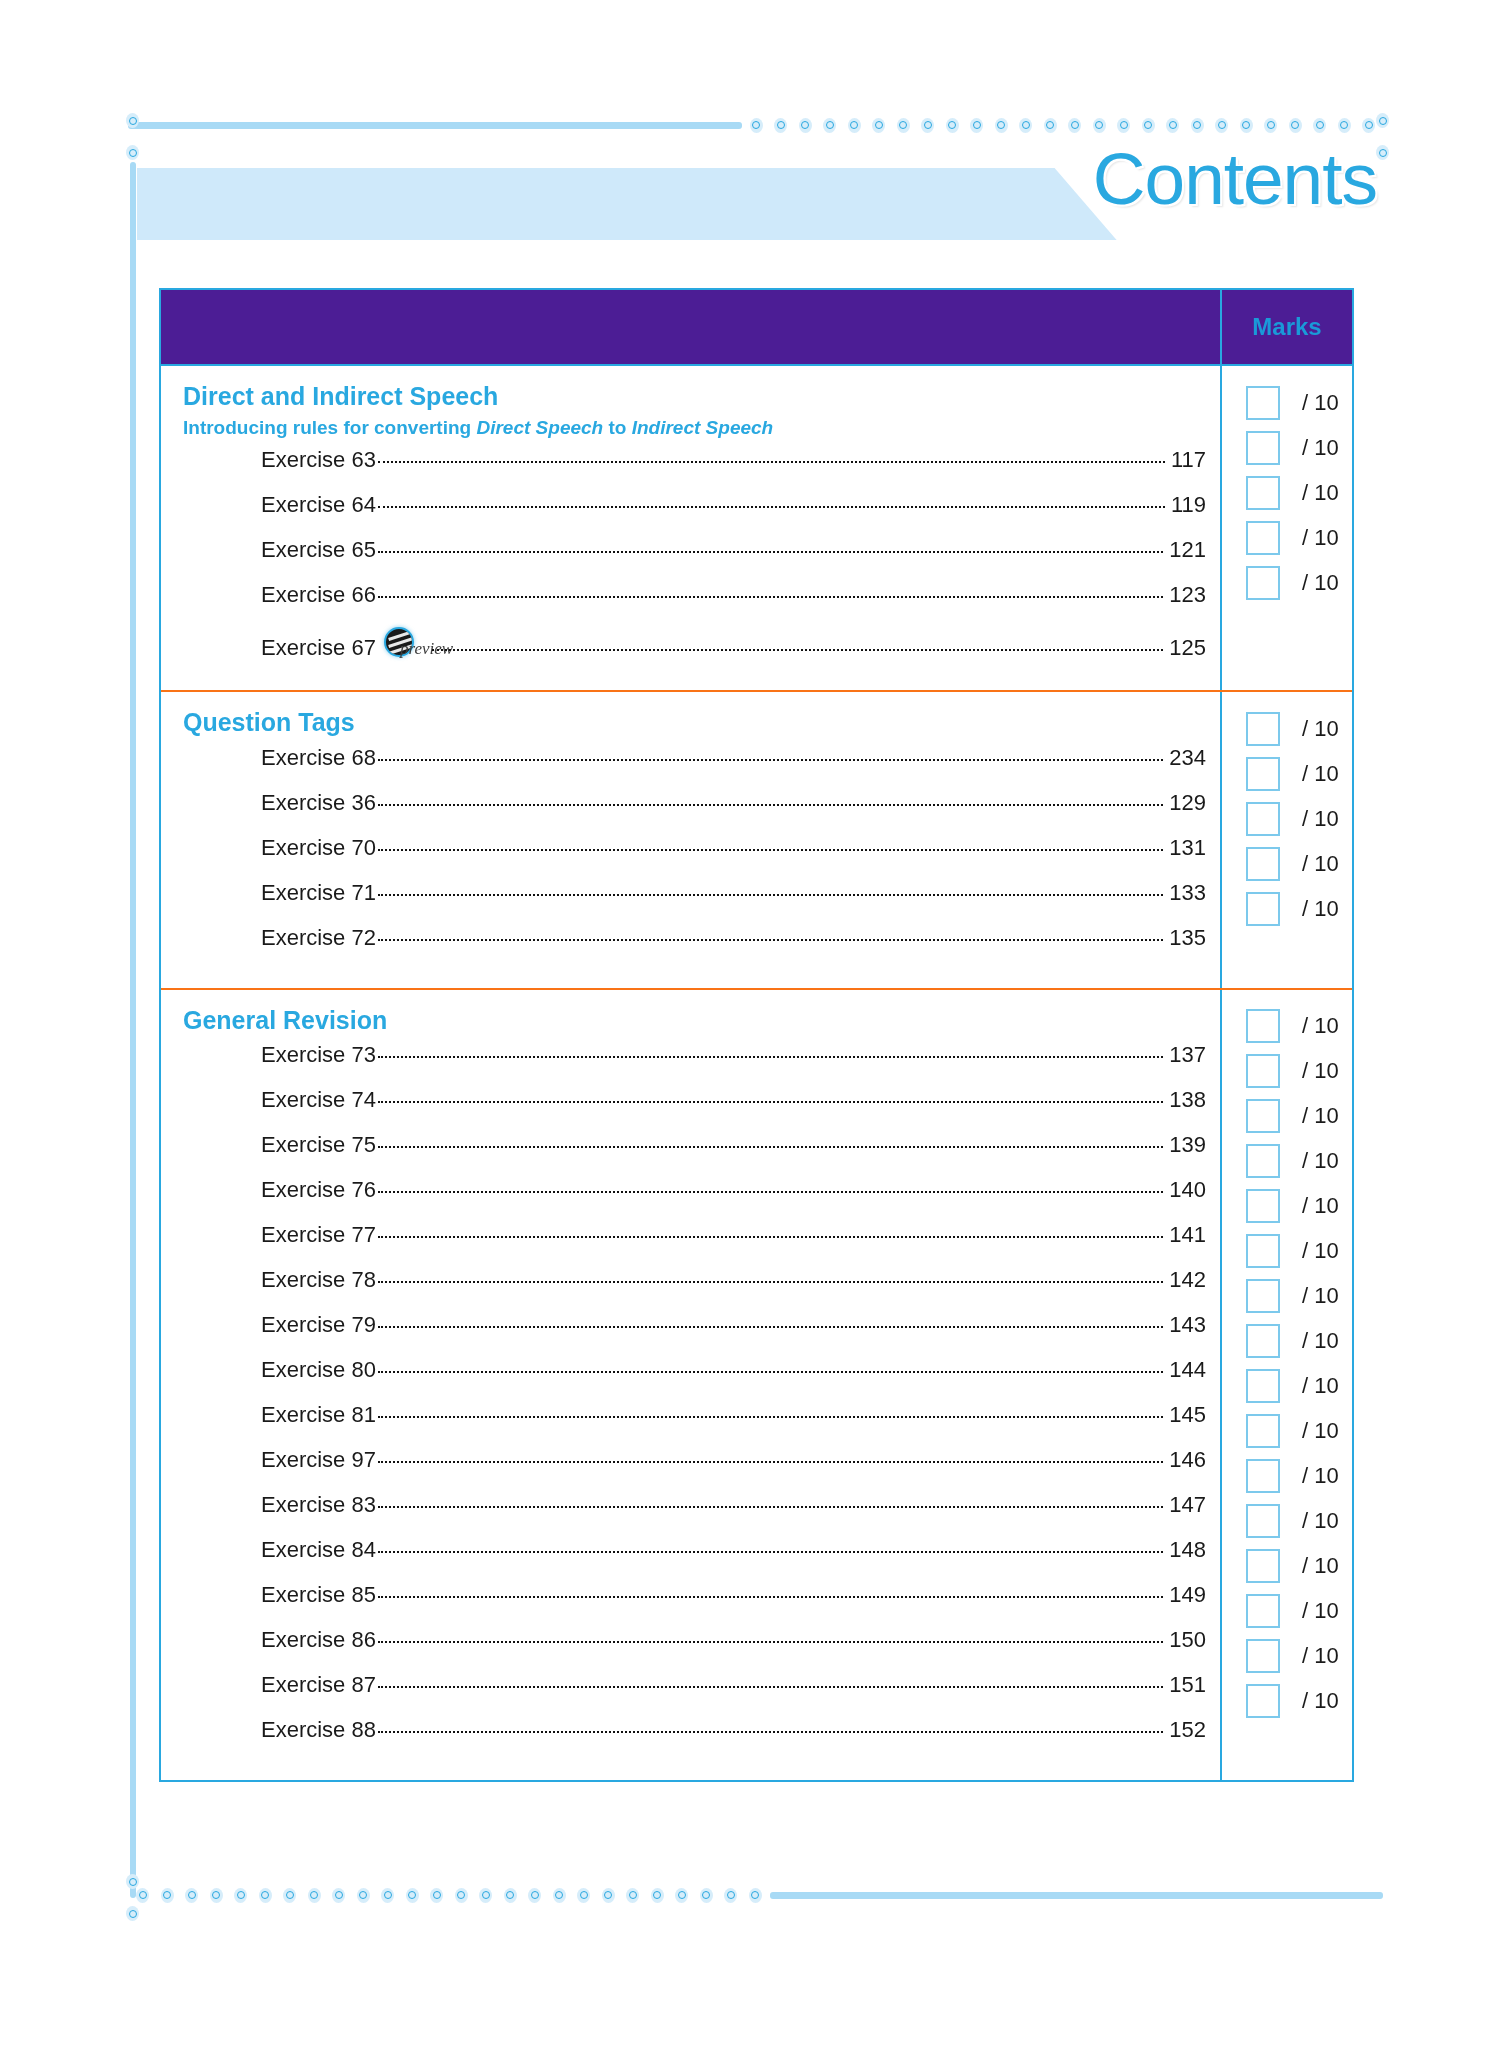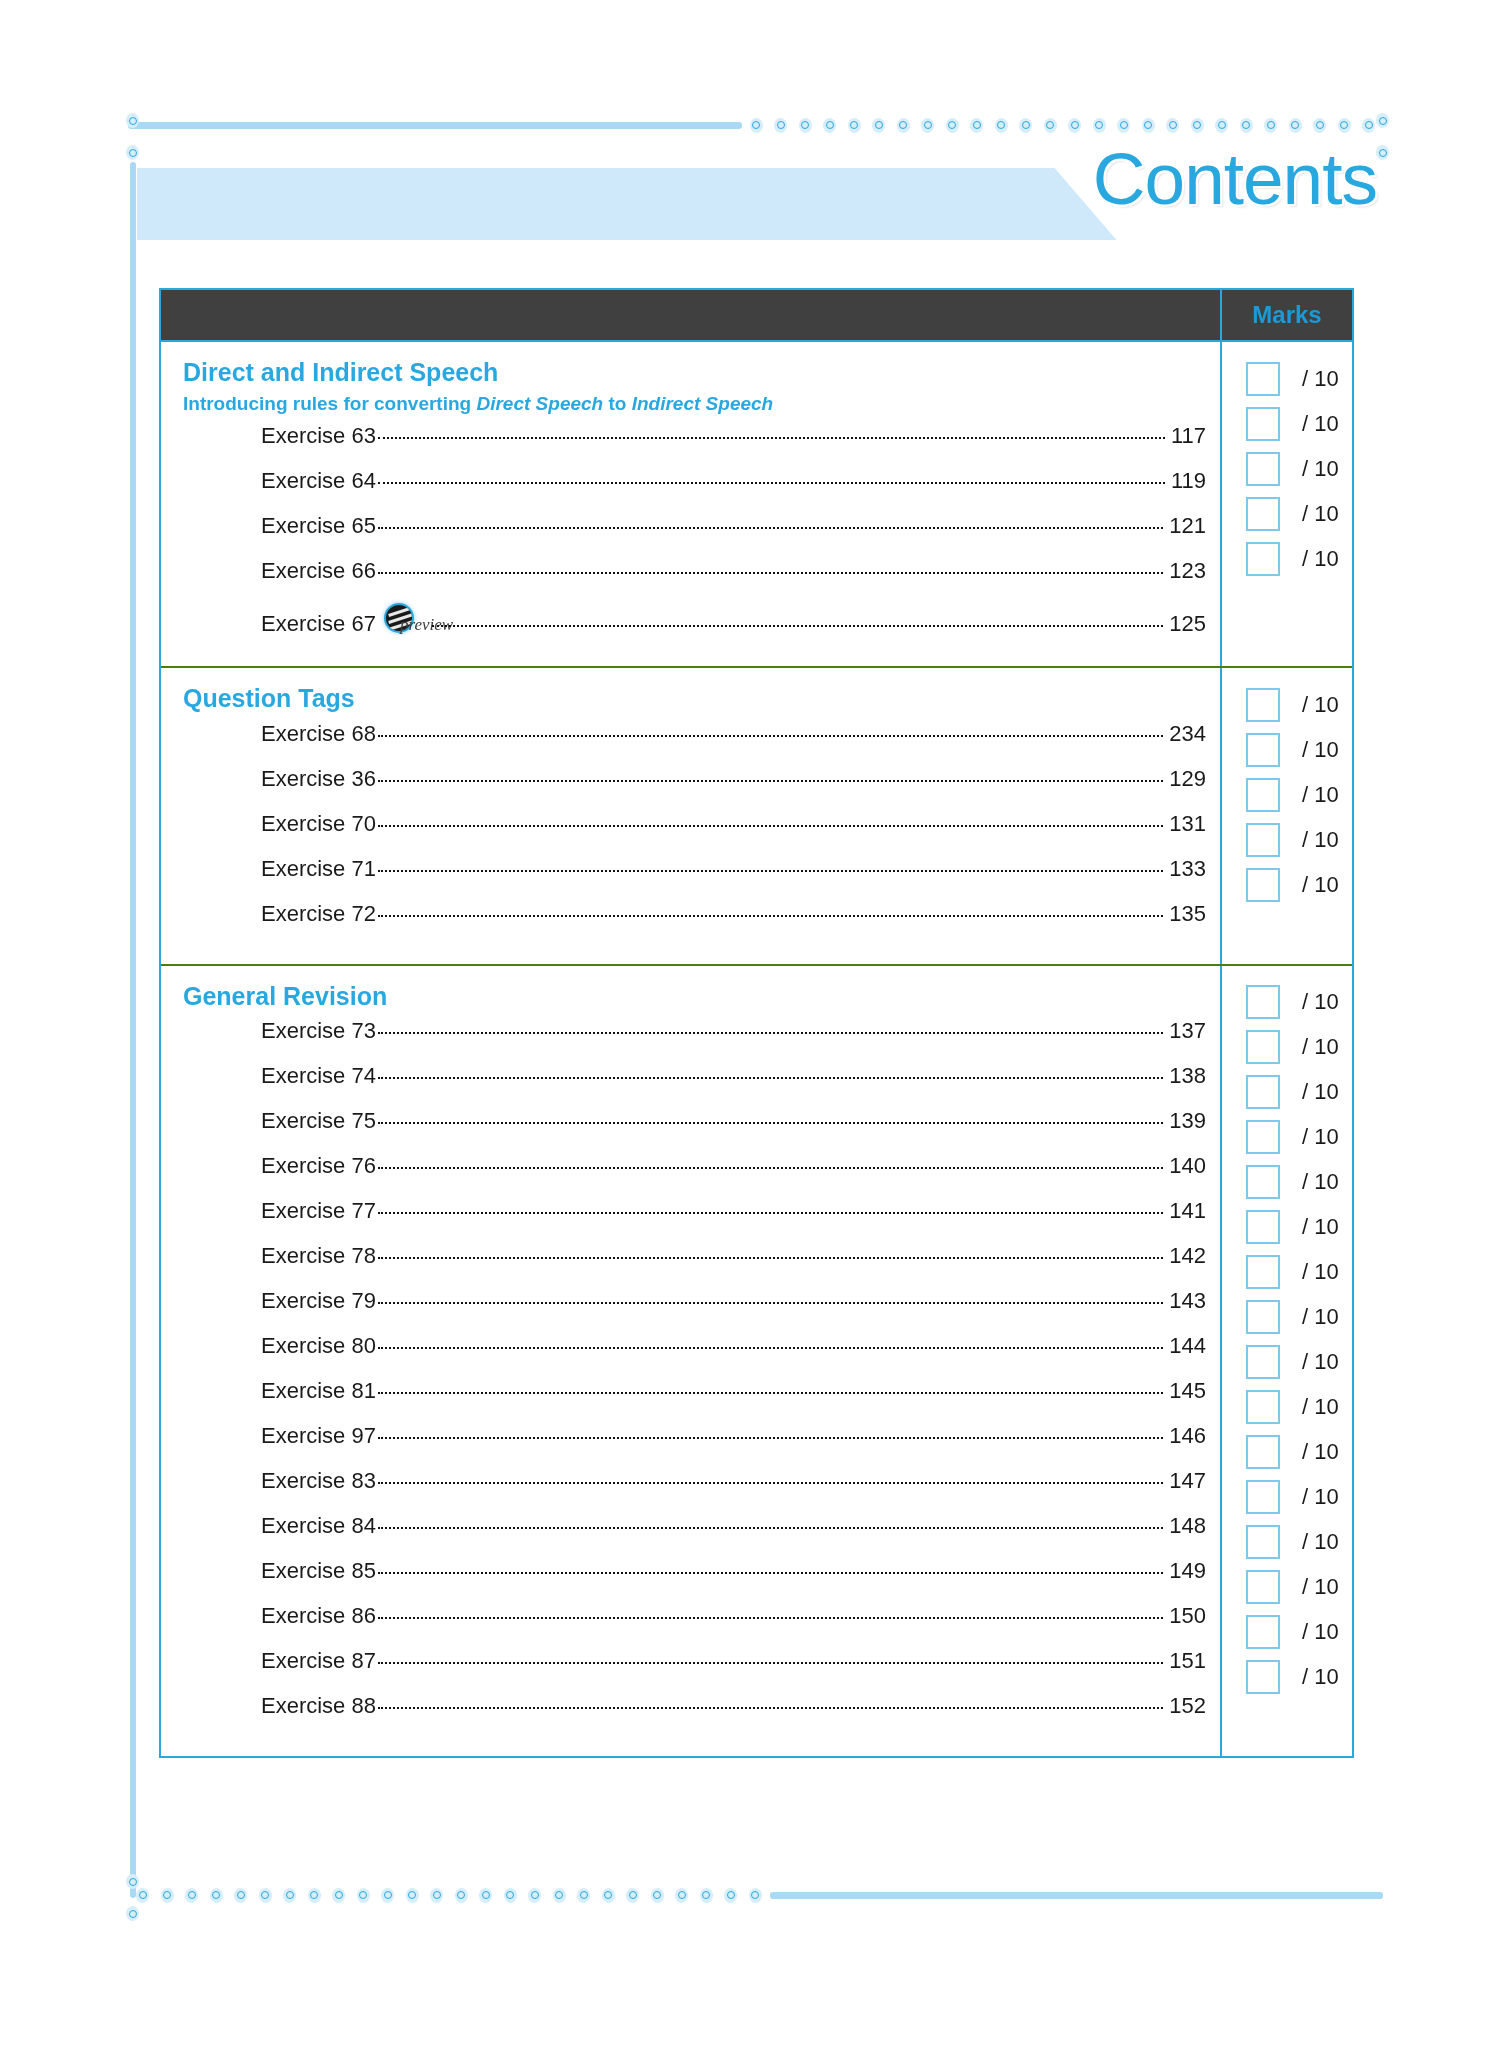--- a/index.html
+++ b/index.html
@@ -151,38 +151,38 @@
     position: absolute;
     left: 159px;
     top: 288px;
     width: 1195px;
     border: 2px solid #29a8e0;
     background: #ffffff;
   }
 
   .toc-header {
     display: flex;
-    background: #404040;
+    background: #4c1d95;
     border-bottom: 2px solid #29a8e0;
-    height: 52px;
+    height: 76px;
   }
   .toc-header .col-main { flex: 1; border-right: 2px solid #29a8e0; }
   .toc-header .col-marks {
     width: 130px;
     display: flex;
     align-items: center;
     justify-content: center;
     font-size: 24px;
     font-weight: bold;
     color: #1a9ad8;
   }
 
   .section {
     display: flex;
-    border-bottom: 2px solid #4d7c0f;
+    border-bottom: 2px solid #f97316;
   }
   .section:last-child { border-bottom: none; }
 
   .sec-main {
     flex: 1;
     border-right: 2px solid #29a8e0;
     padding: 14px 0 18px 0;
   }
   .sec-marks {
     width: 130px;

